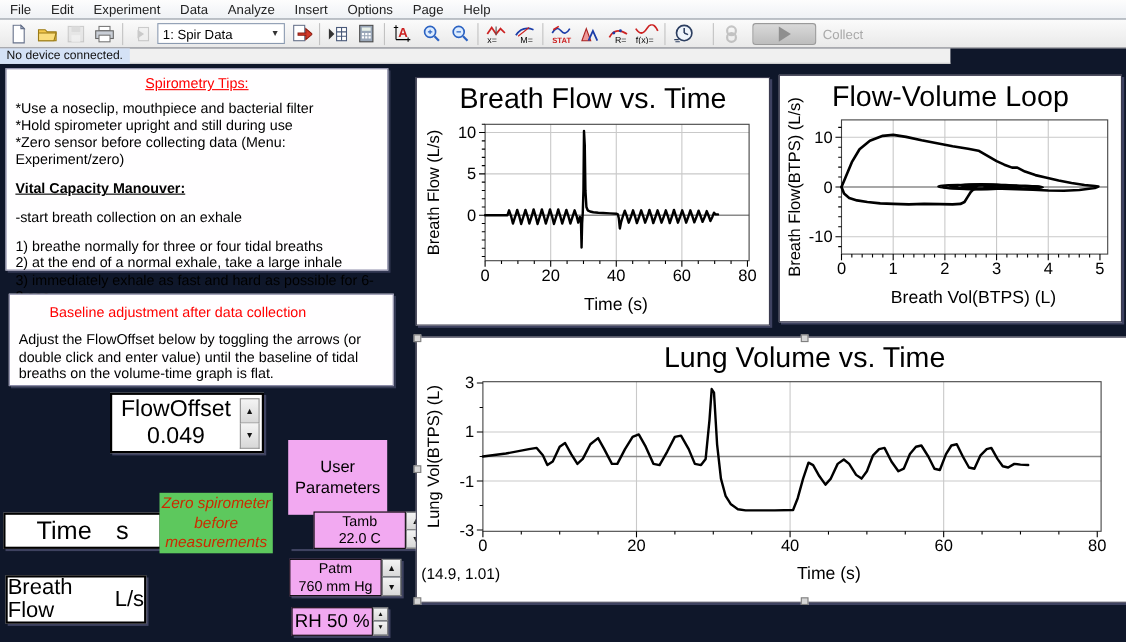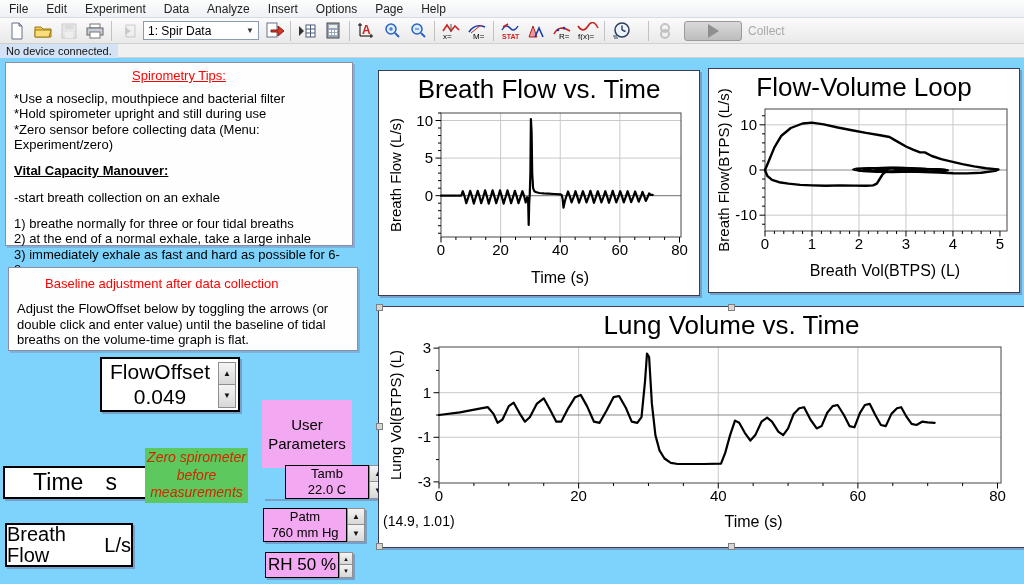--- a/index.html
+++ b/index.html
@@ -1,17 +1,17 @@
 <!DOCTYPE html>
 <html><head>
 <meta charset="utf-8">
 <style>
   * { margin:0; padding:0; box-sizing:border-box; }
   html,body { width:1024px; height:584px; font-family:"Liberation Sans", sans-serif; }
-  #screen { position:relative; width:1024px; height:584px; overflow:hidden; background:#7dd3fc; }
+  #screen { position:relative; width:1024px; height:584px; overflow:hidden; background:#0f172a; }
 
   
   .menubar { position:absolute; left:0; top:0; width:1024px; height:18px;
     background:linear-gradient(#fdfdfd,#eef1f5); border-bottom:1px solid #d8dce2;
     display:flex; align-items:center; font-size:12px; color:#222; }
   .menu-item { padding:1px 9px; cursor:default; }
   .toolbar { position:absolute; left:0; top:18px; width:1024px; height:26px;
     background:linear-gradient(#fbfbfb,#e9e9e9); border-bottom:1px solid #cfcfcf;
     display:flex; align-items:center; padding-left:4px; }
   .tbi { width:26px; height:22px; display:flex; align-items:center; justify-content:center; }
@@ -20,21 +20,21 @@
   .pagebox { height:19px; width:116px; background:#fff; border:1px solid #8a9ab0;
     display:flex; align-items:center; justify-content:space-between; font-size:12px;
     padding:0 4px; margin:0 2px; }
   .pagebox .caret { font-size:8px; color:#333; }
   .collect-btn { width:58px; height:20px; background:linear-gradient(#d9d9d9,#bdbdbd);
     border:1px solid #9a9a9a; border-radius:3px; display:flex; align-items:center;
     justify-content:center; margin-left:6px; }
   .collect-btn .tri { width:0; height:0; border-left:11px solid #8f8f8f;
     border-top:7px solid transparent; border-bottom:7px solid transparent; }
   .collect-text { color:#a9a9a9; font-size:12px; margin-left:6px; }
-  .statusbar { position:absolute; left:0; top:44px; width:1024px; height:14px;
+  .statusbar { position:absolute; left:0; top:44px; width:864px; height:14px;
     background:#f0f0f0; border-bottom:1px solid #d0d0d0; font-size:11px;
     display:flex; align-items:center; }
   .status-chip { background:#d4e2f6; padding:0 6px; height:14px; display:flex; align-items:center; color:#111; }
 
   
   .wpanel { position:absolute; background:#fffeff; border:1px solid #8c8ca8;
     box-shadow:2px 2px 0 rgba(120,120,160,.35); font-size:13px; color:#000; }
   #tips-panel { left:5px; top:62px; width:348px; height:184px; padding:5px 8px; }
   #tips-panel .red-head { color:#f00; text-decoration:underline; text-align:center; margin-bottom:8px; }
   #tips-panel .blk { margin-bottom:11px; line-height:1.18; }

